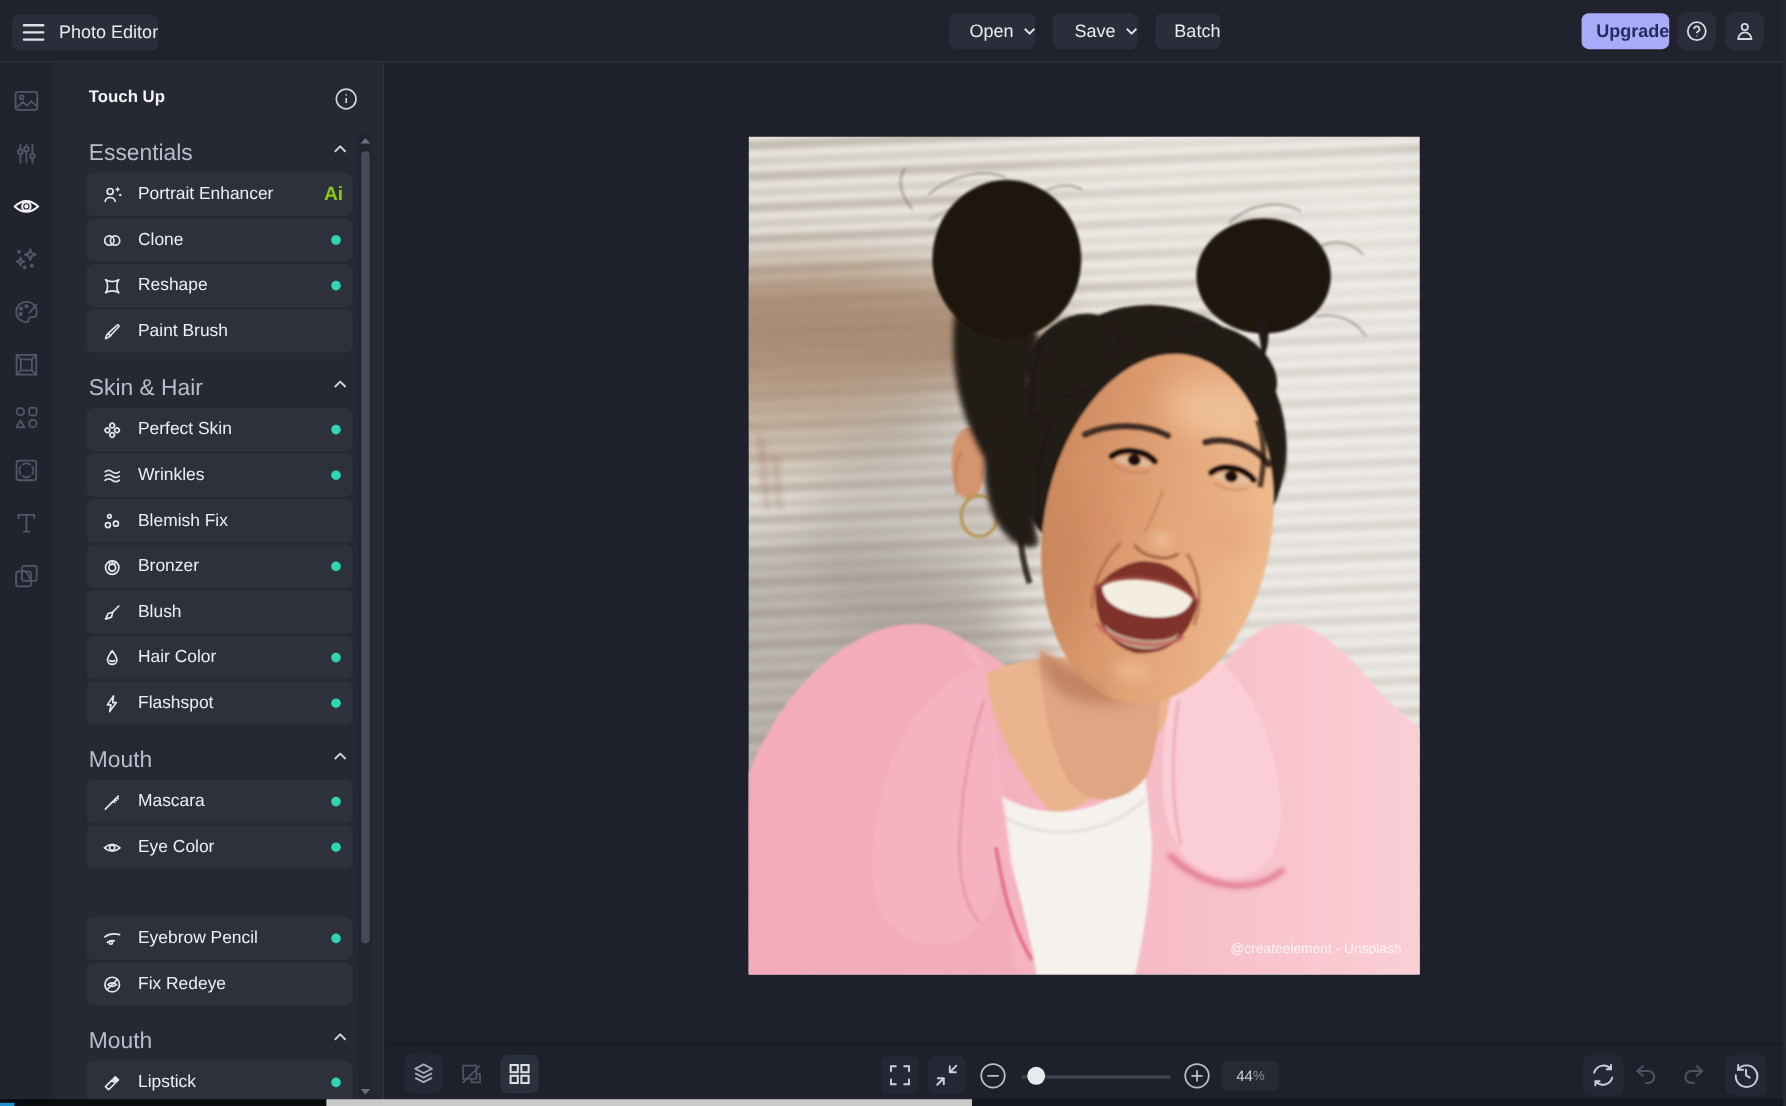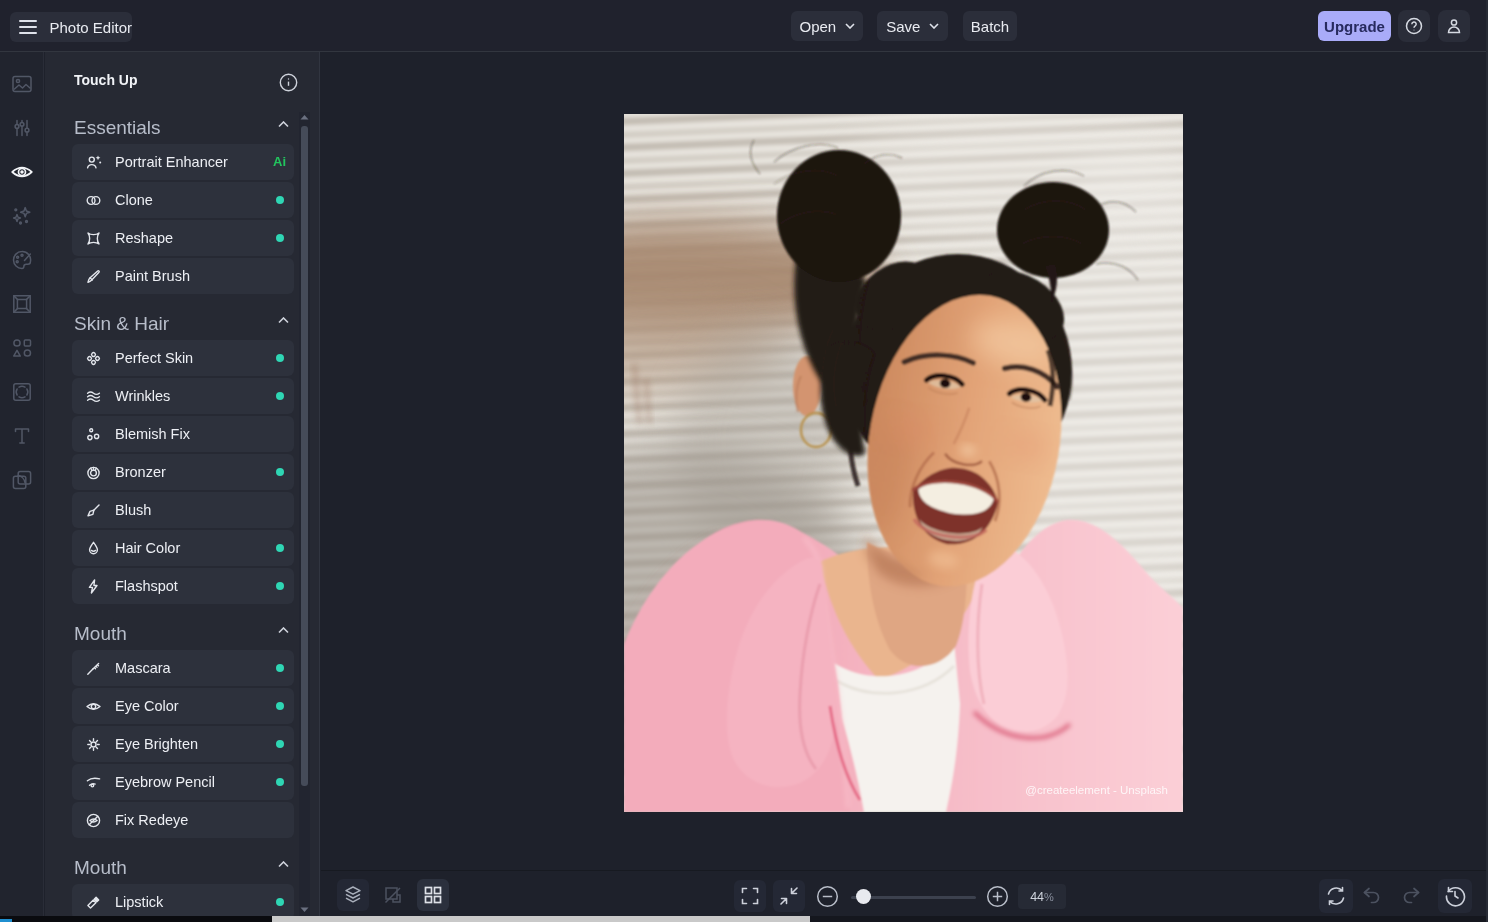--- a/index.html
+++ b/index.html
@@ -1,34 +1,34 @@
 <!DOCTYPE html>
 <html><head><meta charset="utf-8"><style>
 *{margin:0;padding:0;box-sizing:border-box}
 html,body{width:1488px;height:922px;overflow:hidden;background:#1e212b;font-family:"Liberation Sans",sans-serif}
 #topbar{position:absolute;left:0;top:0;width:1488px;height:52px;background:#20222d;border-bottom:1px solid #32363f}
 #rail{position:absolute;left:0;top:52px;width:44px;height:870px;background:#21242e;border-right:1px solid #2a2d38}
 #panel{position:absolute;left:45px;top:52px;width:275px;height:870px;background:#262933;border-right:1px solid #313540;overflow:hidden}
 #canvas{position:absolute;left:321px;top:52px;width:1167px;height:870px;background:#1e212b}
-.chip{position:absolute;background:#2b2e3a;border-radius:6px;color:#e9ebf1;font-size:15px;display:flex;align-items:center;justify-content:center}
+.chip{position:absolute;background:#2b2e3a;border-radius:6px;color:#e9ebf1;font-size:15px;display:flex;align-items:center;justify-content:flex-end}
 .ham{display:inline-block;width:18px;margin-right:12px}
 .ham div{height:2px;background:#dfe2ea;border-radius:1px;margin:4px 0}
 .ibox{position:absolute;width:32px;height:32px;background:#2a2d39;border-radius:8px;display:flex;align-items:center;justify-content:center}
 .sec{position:absolute;left:29px;color:#b7bdca;font-size:19px}
 .schev{position:absolute;left:233px}
 .item{position:absolute;left:27px;width:222px;height:36px;background:#2d313c;border-radius:6px;display:flex;align-items:center;color:#edeff4;font-size:14.5px}
 .item svg.ic{width:17px;height:17px;margin-left:13px;margin-right:13px;flex:none;stroke:#e3e6ec;fill:none;stroke-width:1.4;stroke-linecap:round;stroke-linejoin:round}
 .dot{position:absolute;right:10px;top:14px;width:8px;height:8px;border-radius:50%;background:#2fd6b4}
-.ai{position:absolute;right:8px;top:10px;color:#22c55e;font-size:13px;font-weight:bold}
+.ai{position:absolute;right:8px;top:10px;color:#84cc16;font-size:16px;font-weight:bold}
 .rico{position:absolute;left:10px;width:24px;height:24px;stroke:#515766;fill:none;stroke-width:1.5;stroke-linecap:round;stroke-linejoin:round}
 svg{display:block}
 </style></head><body>
 <div id="canvas"></div>
 <div id="topbar">
-  <div class="chip" style="left:10px;top:12px;width:122px;height:30px;justify-content:flex-end;padding-left:9px"><span class="ham">
+  <div class="chip" style="left:10px;top:12px;width:122px;height:30px;justify-content:center;padding-left:9px"><span class="ham">
         <div></div>
         <div></div>
         <div></div>
       </span>Photo Editor</div>
   <div class="chip" style="left:791px;top:11px;width:72px;height:30px">Open&nbsp;&nbsp;<svg width="10" height="6" viewBox="0 0 10 6">
         <path d="M1 1l4 4 4-4" stroke="#dfe2ea" stroke-width="1.6" fill="none"></path>
       </svg>
 </div>
   <div class="chip" style="left:877px;top:11px;width:71px;height:30px">Save&nbsp;&nbsp;<svg width="10" height="6" viewBox="0 0 10 6">
         <path d="M1 1l4 4 4-4" stroke="#dfe2ea" stroke-width="1.6" fill="none"></path>
@@ -166,24 +166,20 @@
         <path d="M9.6 1.9L4.4 9.4h3.1L6.4 15l5.6-7.5H8.9z"></path>
       </svg>Flashspot<span class="dot"></span></div>
   <div class="item" style="top:598px"><svg class="ic" viewBox="0 0 17 17">
         <path d="M2.8 14.2l5.1-5.1"></path>
         <path d="M7.9 9.1l5.7-5.7M9.4 7.6l1.1 1.1M10.9 6.1l1.1 1.1M12.4 4.6l1.1 1.1"></path>
       </svg>Mascara<span class="dot"></span></div>
   <div class="item" style="top:636px"><svg class="ic" viewBox="0 0 17 17">
         <path d="M2 8.5q6.5-5.6 13 0q-6.5 5.6-13 0z"></path>
         <circle cx="8.5" cy="8.5" r="2.2"></circle>
       </svg>Eye Color<span class="dot"></span></div>
-  <div class="item" style="top:674px"><svg class="ic" viewBox="0 0 17 17">
-        <circle cx="8.5" cy="8.5" r="2.5"></circle>
-        <path d="M8.5 2.8v1.7M8.5 12.5v1.7M2.8 8.5h1.7M12.5 8.5h1.7M4.5 4.5l1.2 1.2M11.3 11.3l1.2 1.2M12.5 4.5l-1.2 1.2M5.7 11.3l-1.2 1.2"></path>
-      </svg>Eye Brighten<span class="dot"></span></div>
   <div class="item" style="top:712px"><svg class="ic" viewBox="0 0 17 17">
         <path d="M2.4 6.8q4.5-3.8 12.2-1.9"></path>
         <path d="M4.5 11.3q2.7-2.2 5.7-1.2"></path>
         <circle cx="7.4" cy="11.6" r="1.3"></circle>
       </svg>Eyebrow Pencil<span class="dot"></span></div>
   <div class="item" style="top:750px"><svg class="ic" viewBox="0 0 17 17">
         <circle cx="8.5" cy="8.5" r="6.1"></circle>
         <path d="M4.9 8.5q3.6-2.9 7.2 0q-3.6 2.9-7.2 0z"></path>
         <path d="M4.2 12.8l8.6-8.6"></path>
       </svg>Fix Redeye</div>

